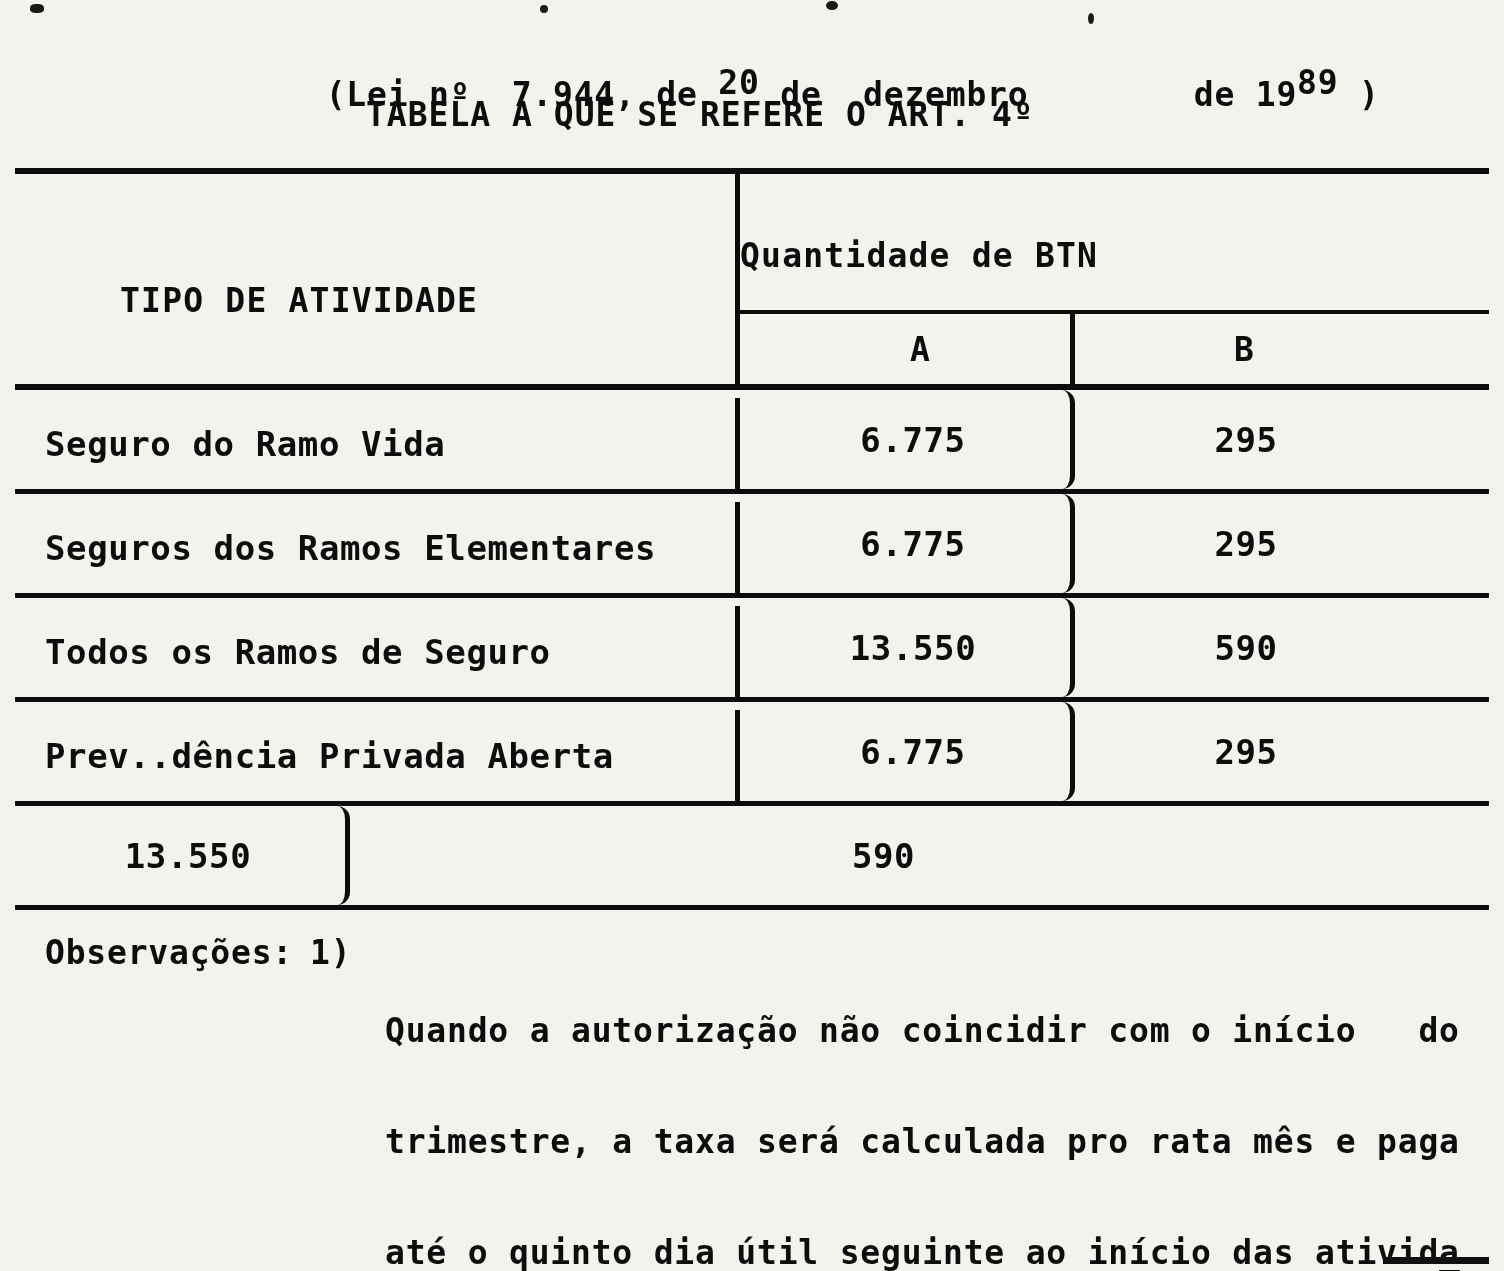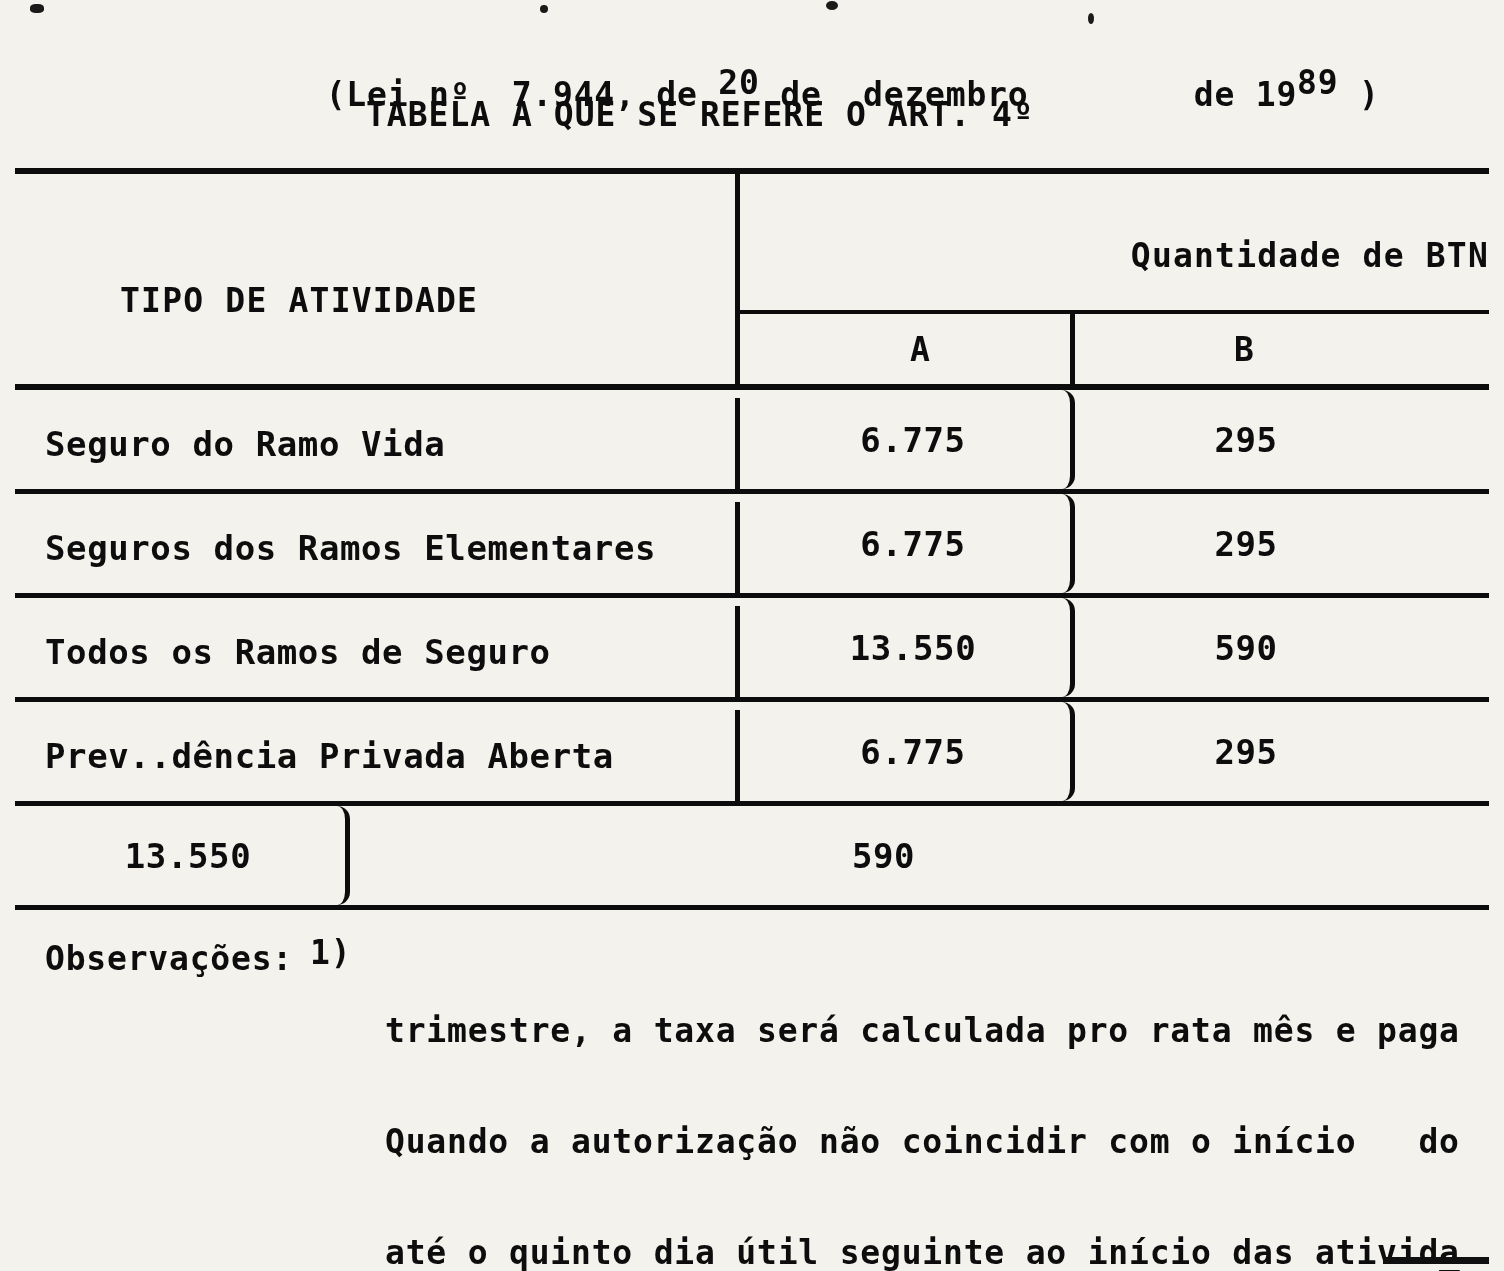--- a/index.html
+++ b/index.html
@@ -38,21 +38,21 @@
     width: 725px; box-sizing: border-box;
     border-right: 5px solid #0c0c0c;
     display: flex; align-items: center;
     padding-left: 105px; padding-top: 42px;
     font-size: 33px; letter-spacing: 1.2px;
   }
   .th-right { flex: 1; display: flex; flex-direction: column; }
   .th-btn {
     height: 140px; box-sizing: border-box;
     border-bottom: 4px solid #0c0c0c;
-    display: flex; align-items: center; justify-content: flex-end;
+    display: flex; align-items: center; justify-content: flex-start;
     padding-top: 26px;
     font-size: 33px; letter-spacing: 1.2px;
   }
   .th-sub { flex: 1; display: flex; }
   .th-a {
     width: 335px; box-sizing: border-box;
     border-right: 5px solid #0c0c0c;
     display: flex; align-items: center; justify-content: center;
     padding-left: 30px; font-size: 33px;
   }
@@ -80,21 +80,21 @@
     flex: 1; display: flex; align-items: center; justify-content: center;
     padding-right: 72px; font-size: 34px; letter-spacing: 0.6px;
   }
 
   
   .obs {
     position: absolute; left: 45px; top: 936px;
     font-size: 33px; letter-spacing: 0.8px;
   }
   .obs-row { display: flex; align-items: flex-start; }
-  .obs-label { width: 265px; white-space: pre; line-height: 33px; margin-top: 6px; }
+  .obs-label { width: 265px; white-space: pre; line-height: 33px; }
   .obs-num { width: 75px; white-space: pre; line-height: 33px; }
   .obs-text { white-space: pre; }
   .obs-line { line-height: 33px; white-space: pre; }
   .u {
     text-decoration: underline;
     text-decoration-thickness: 3px;
     text-underline-offset: 6px;
   }
 
   
@@ -163,22 +163,22 @@
       <div class="td-a">13.550</div>
       <div class="td-b">590</div>
     </div>
   </div>
 
   <div class="obs">
     <div class="obs-row">
       <div class="obs-label">Observações:</div>
       <div class="obs-num">1)</div>
       <div class="obs-text">
+        <div class="obs-line">Quando a autorização não coincidir com o início   do</div>
         <div class="obs-line">trimestre, a taxa será calculada pro rata mês e paga</div>
-        <div class="obs-line">Quando a autorização não coincidir com o início   do</div>
         <div class="obs-line"><span>até o quinto dia útil seguinte ao início das ativid</span><span class="u">a</span></div>
         
       </div>
     </div>
 
   </div>
 
   <div class="corner-mark"></div>
 
 </div>

